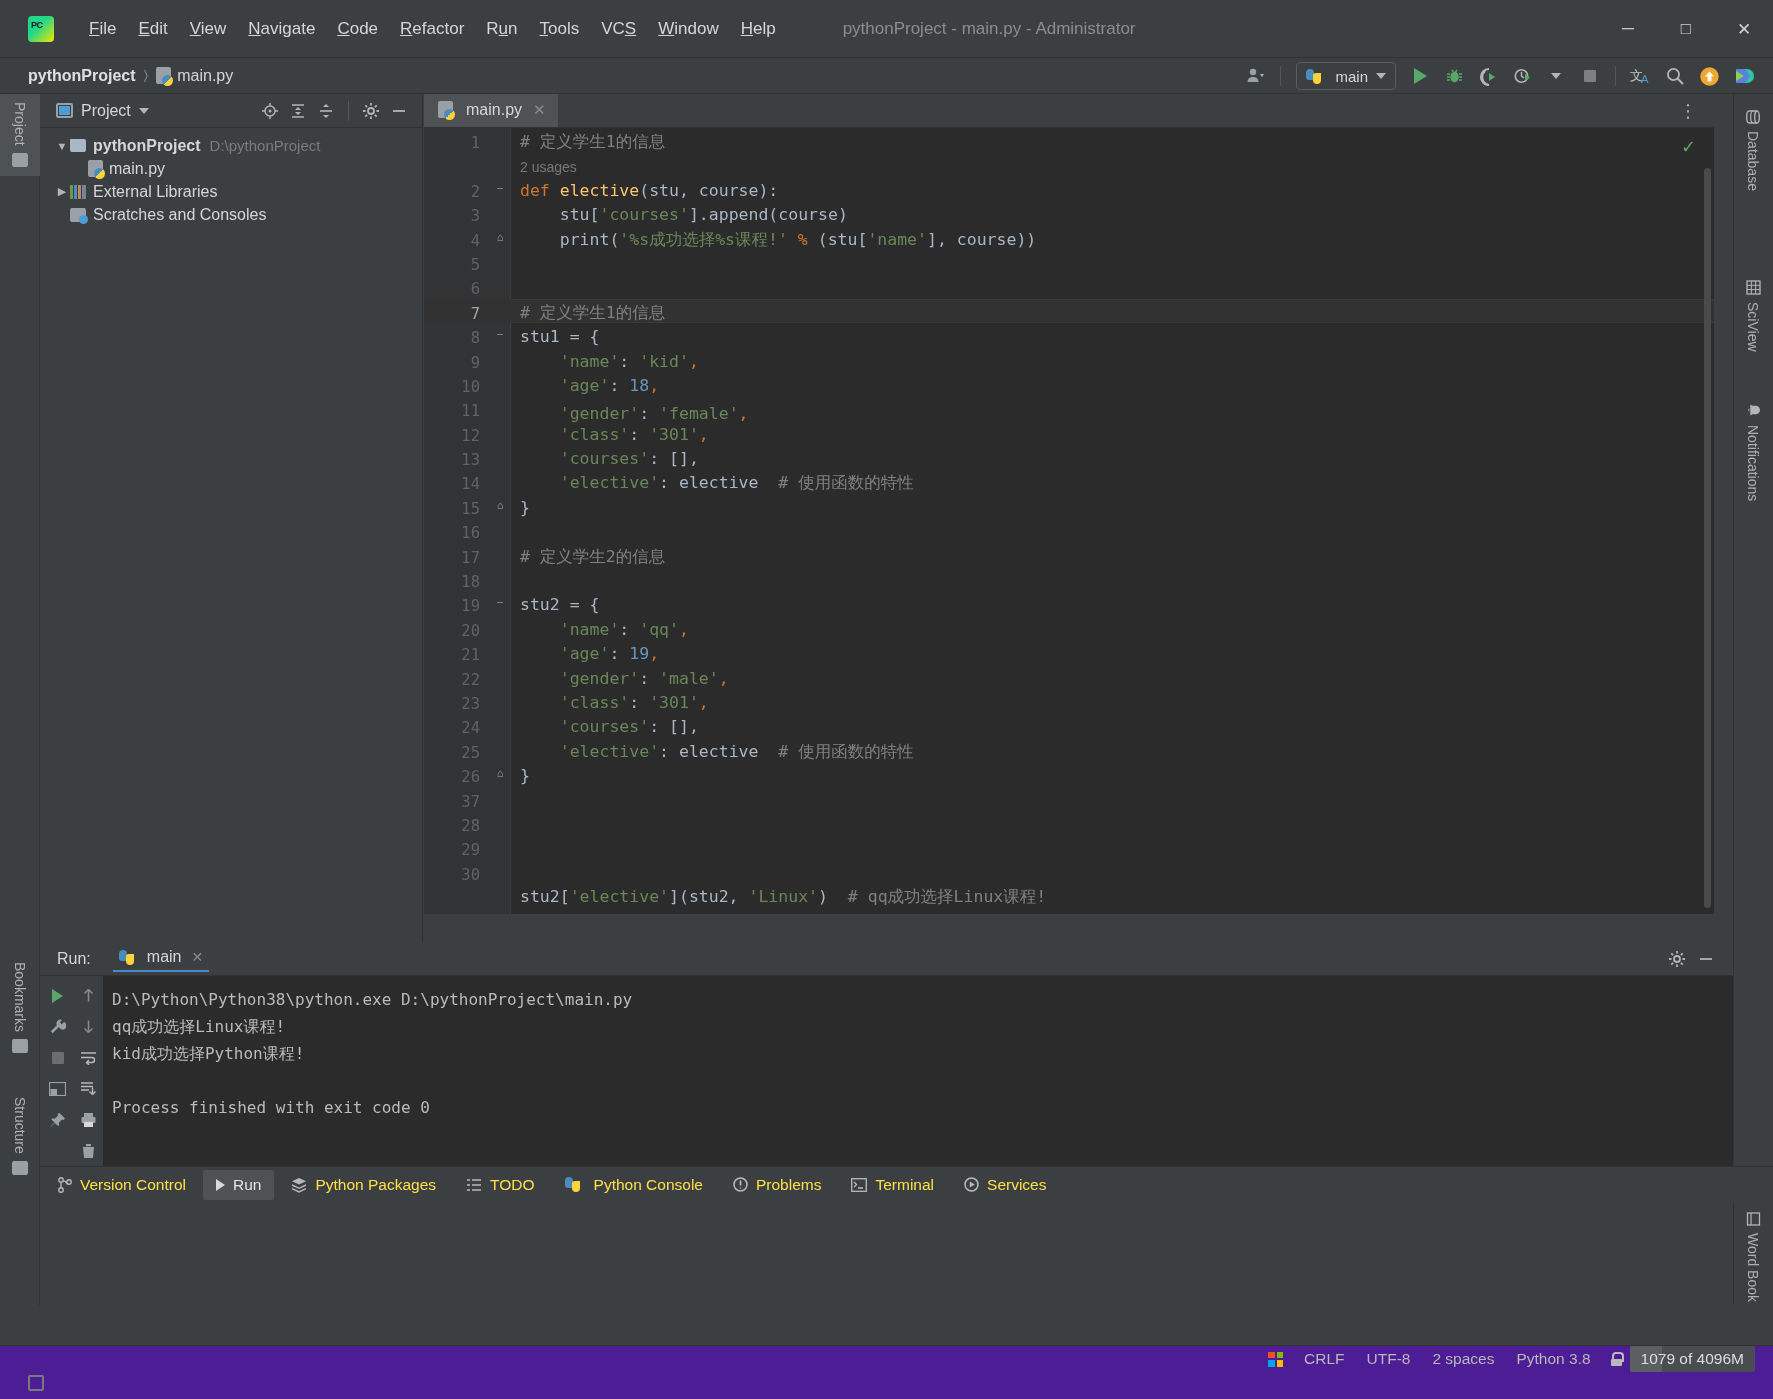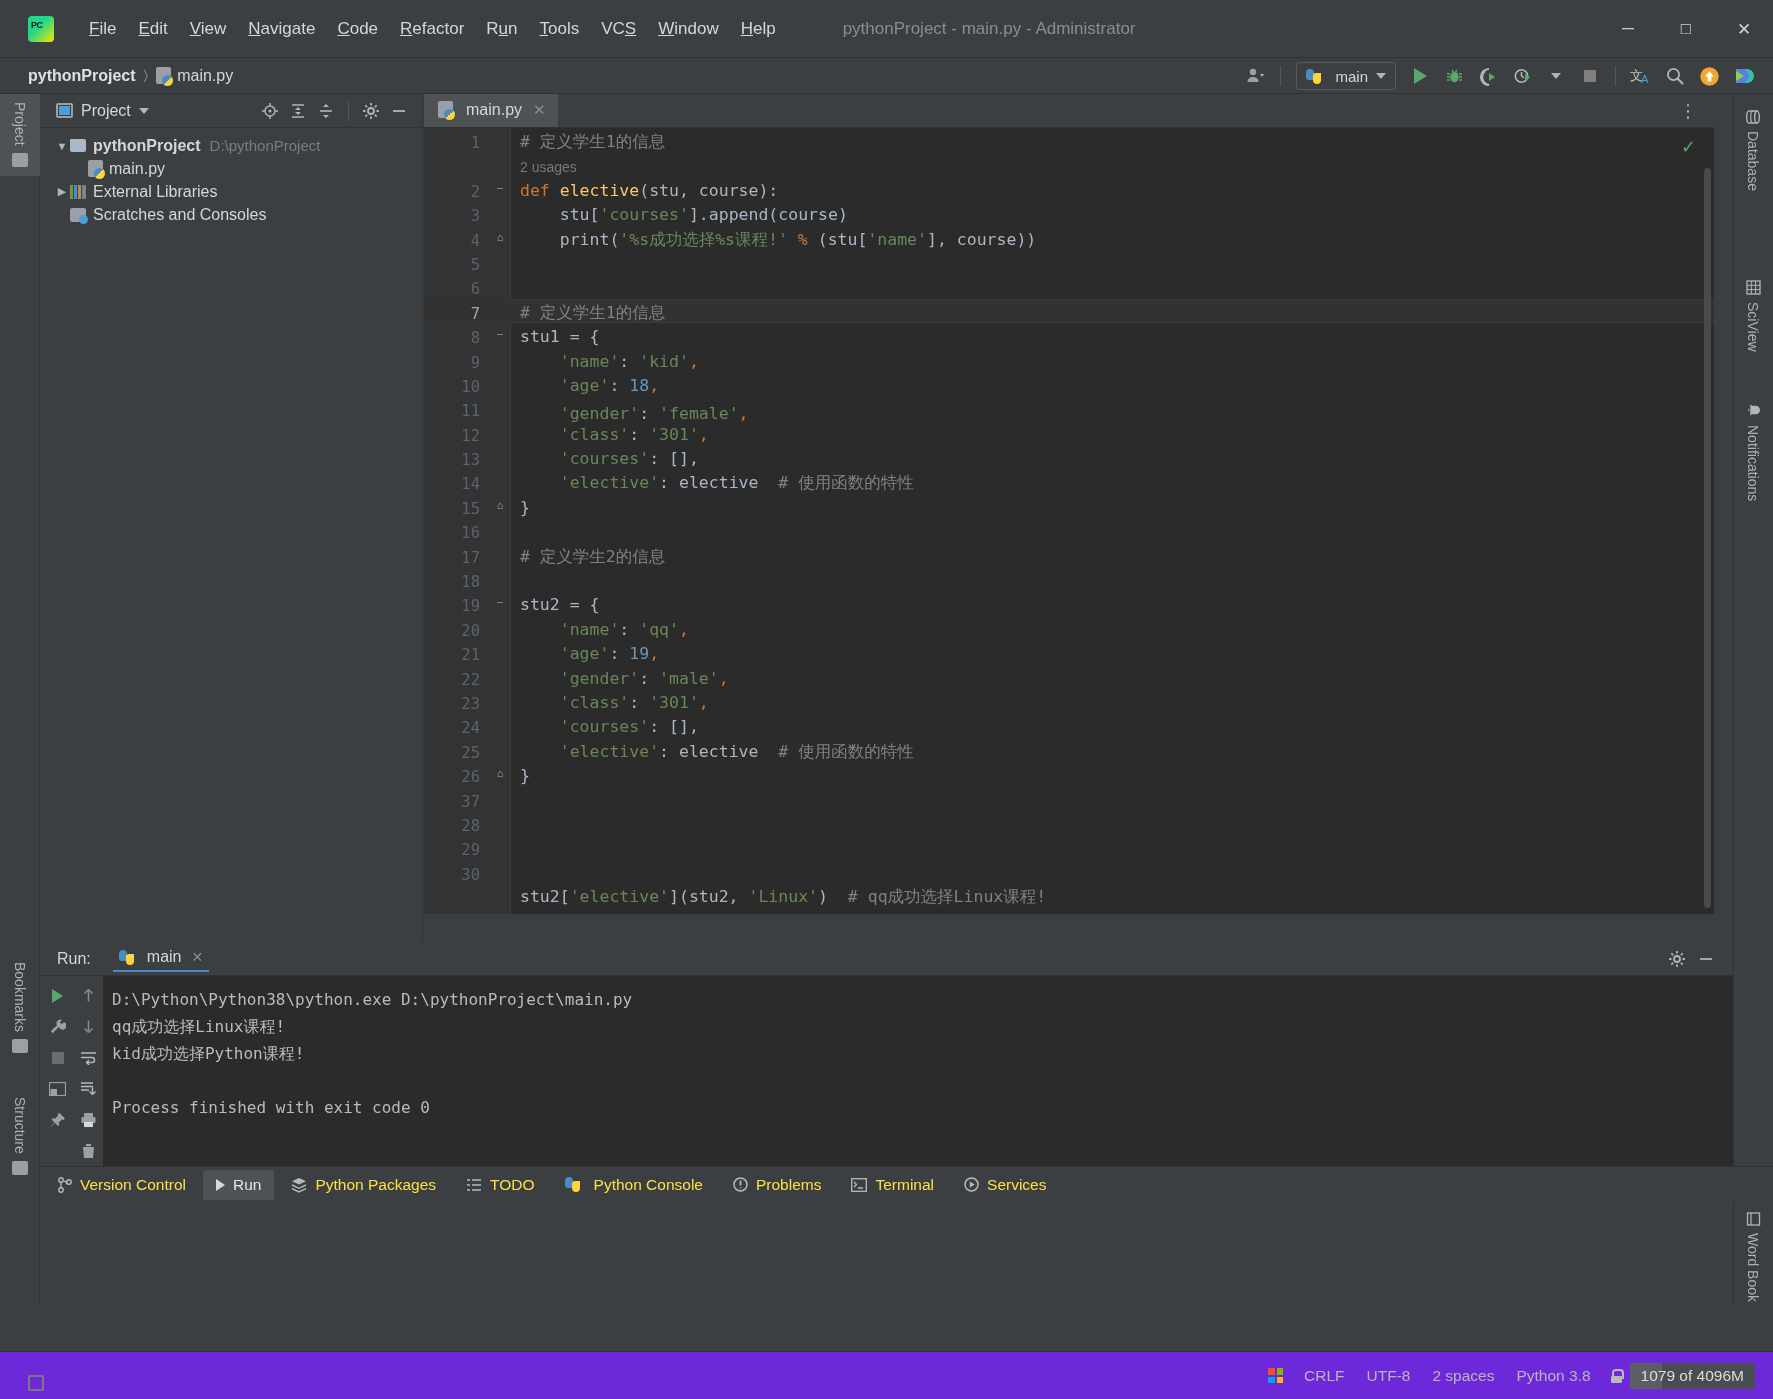--- a/index.html
+++ b/index.html
@@ -233,22 +233,22 @@
     background: #3c3f41; display: flex; align-items: center; border-top:1px solid #323232;
   }
   .bb-item {
     display: flex; align-items: center; gap: 8px; height: 30px; padding: 0 13px;
     font-size: 15.5px; color: #fde047; cursor: default; margin-left: 4px; border-radius: 2px;
   }
   .bb-item.active { background: #4e5254; color: #e6e6e6; }
 
   
   .statusbar {
-    position: absolute; left: 0; bottom: 0; width: 1773px; height: 48px;
-    background: #6d28d9; display: flex; align-items: center; border-top: 1px solid #323232;
+    position: absolute; left: 0; bottom: 0; width: 1773px; height: 54px;
+    background: #4c1d95; display: flex; align-items: flex-start; border-top: 1px solid #323232;
   }
   .sb-right { margin-left: auto; display: flex; align-items: center; gap: 0; padding-right: 18px; }
   .sb-item { font-size: 15.5px; color: #b9b9b9; padding: 4px 11px; cursor: default; border-radius:2px; white-space:nowrap;}
   .winlogo { width: 15px; height: 15px; display:grid; grid-template-columns:1fr 1fr; grid-template-rows:1fr 1fr; gap:2px; margin-right:10px;}
   .winlogo i{display:block;}
   .mem {
     position: relative; font-size: 15.5px; color: #dcdcdc; padding: 4px 11px;
     background: #4a4d4f; border-radius: 2px; cursor: default; overflow:hidden;
   }
   .mem .fill{position:absolute;left:0;top:0;bottom:0;width:46%;background:#5b5f61;}

